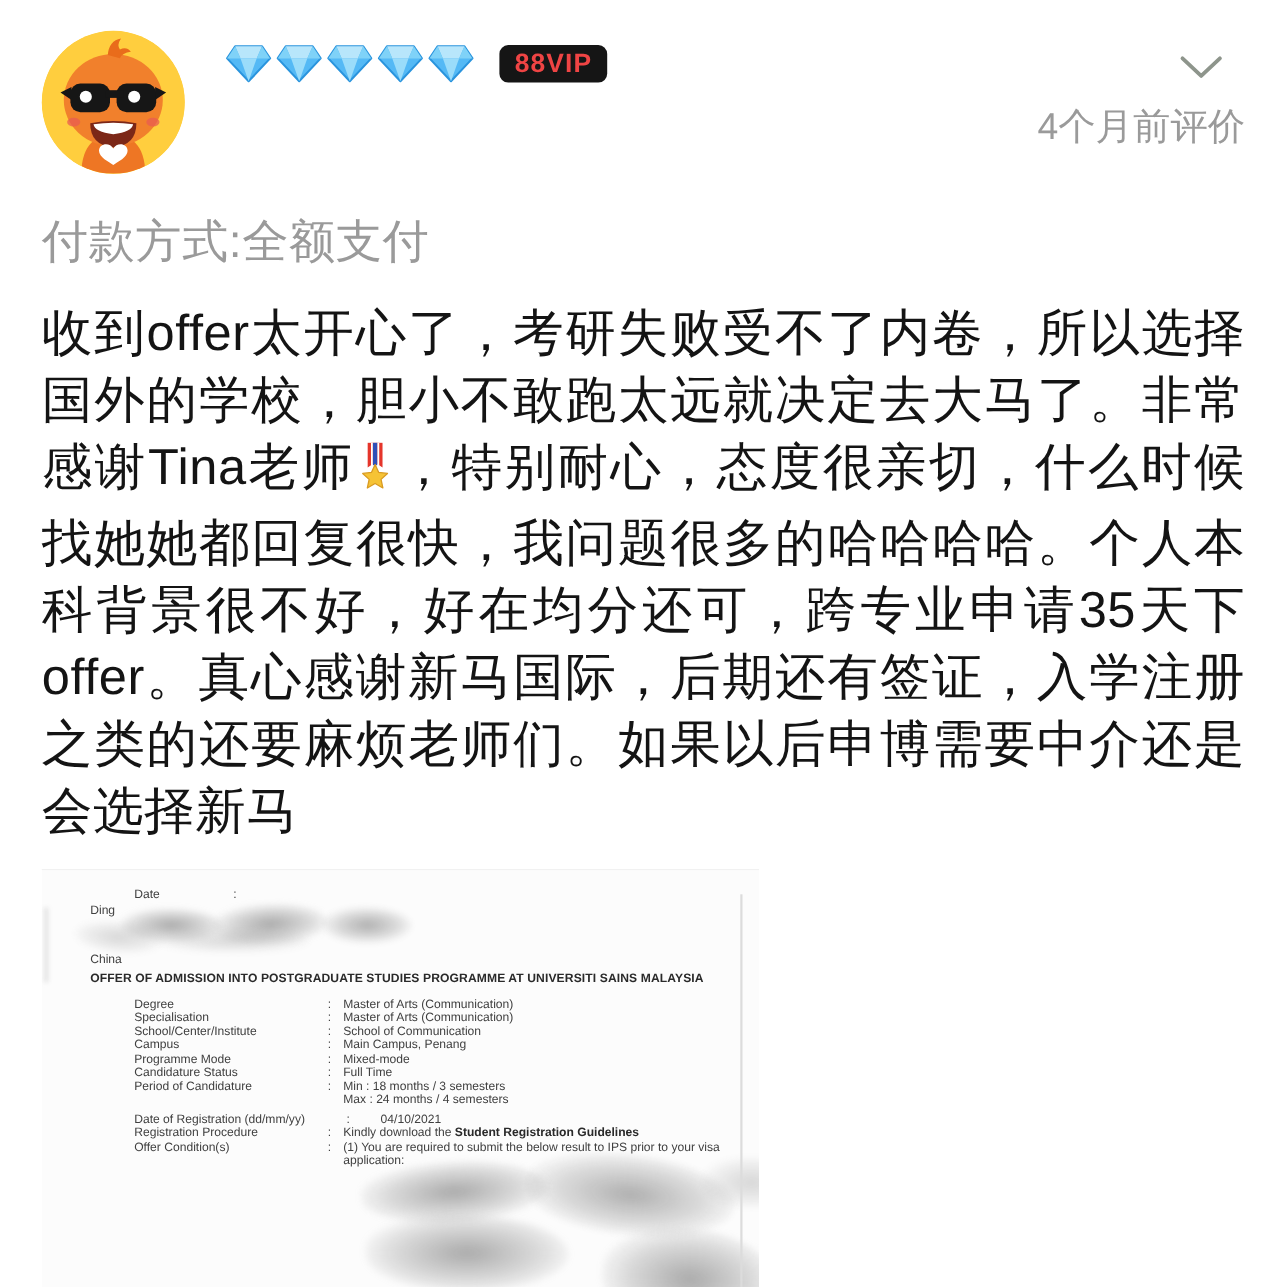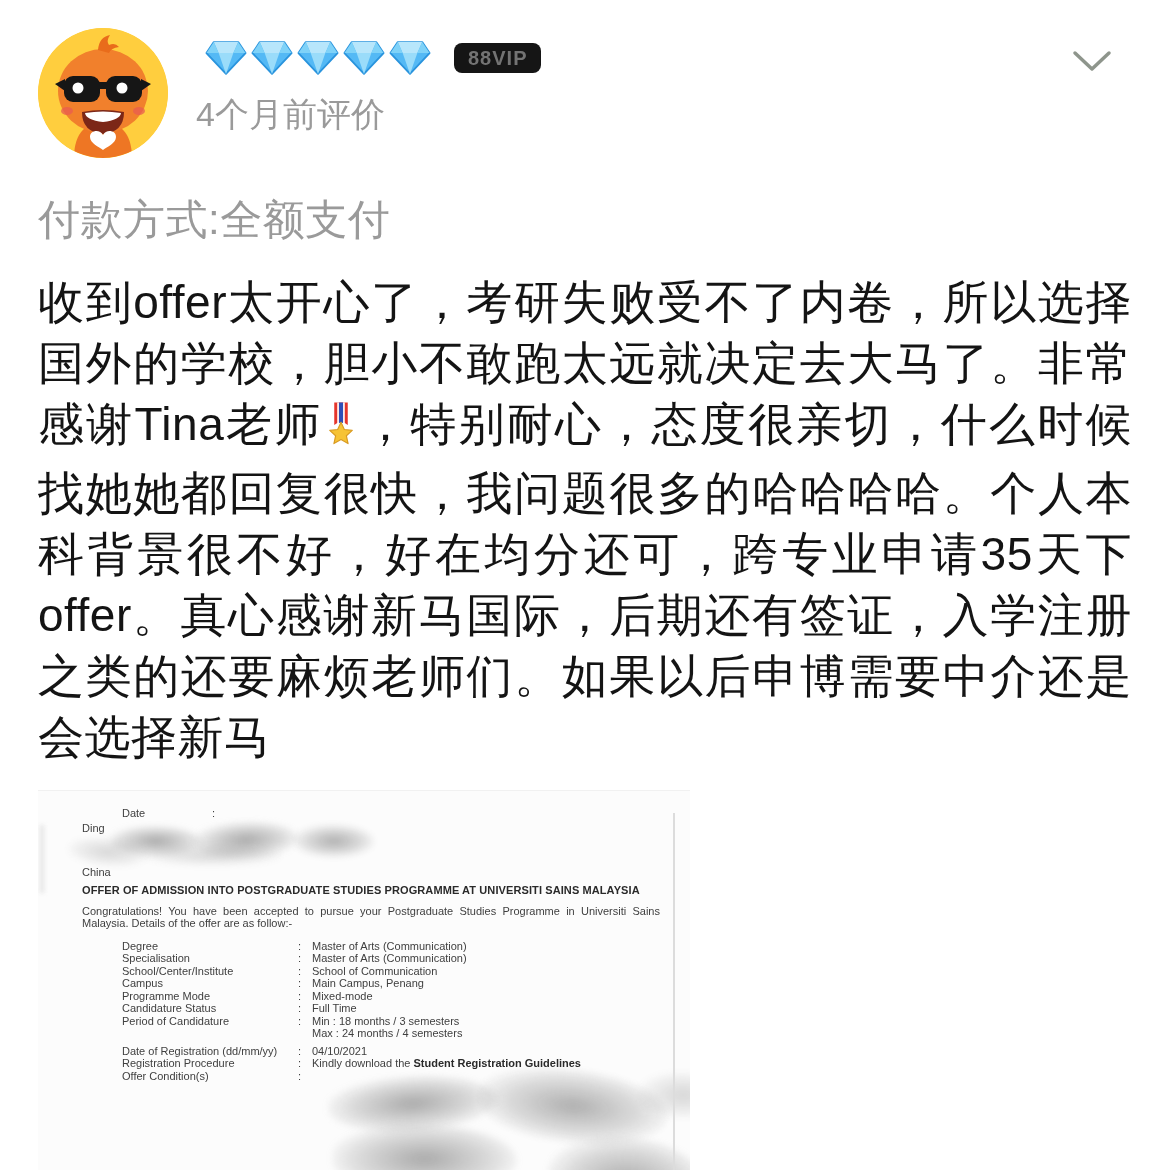--- a/index.html
+++ b/index.html
@@ -15,25 +15,25 @@
   .avatar{
     width:130px;height:130px;border-radius:50%;overflow:hidden;flex:none;
     background:#ffce3e;
   }
   .header-mid{margin-left:28px;padding-top:10px;flex:1;min-width:0;}
   .name-row{display:flex;align-items:center;gap:10px;}
   .username{font-size:50px;font-weight:700;color:#000;letter-spacing:1px;}
   .diamonds{display:inline-flex;align-items:center;gap:2px;margin-left:8px;}
   .diamonds svg{display:block;}
   .badge{
-    margin-left:12px;background:#151515;color:#737373;
-    font-size:20px;font-weight:700;letter-spacing:1px;
+    margin-left:12px;background:#151515;color:#ef4444;
+    font-size:24px;font-weight:700;letter-spacing:1px;
     padding:4px 14px;border-radius:8px;line-height:1.1;
   }
-  .time{margin-top:14px;font-size:34px;color:#9a9a9a;}
+  .time{margin-top:14px;font-size:34px;color:#9a9a9a;text-align:right;}
   .chevron{position:absolute;right:20px;top:22px;cursor:pointer;}
 
   
   .payment{margin-top:34px;font-size:42px;color:#9a9a9a;letter-spacing:0.5px;}
   .review-text{
     margin-top:24px;font-size:46px;line-height:61px;color:#141414;
     font-weight:500;letter-spacing:0.5px;text-align:justify;
   }
   .medal-icon{display:inline-block;vertical-align:-8px;margin:0 4px;}
 
@@ -42,21 +42,21 @@
     position:relative;margin-top:22px;width:652px;height:474px;
     background:#fcfcfc;overflow:hidden;
     font-size:11px;line-height:12.5px;color:#404040;
     border-top:1px solid #f1f1f1;
     filter:blur(0.3px);
   }
   .paper-edge{position:absolute;left:635px;top:22px;bottom:0;width:2px;background:#dcdcdc;}
   .paper-left{position:absolute;left:2px;top:34px;height:68px;width:4px;background:#e4e4e4;filter:blur(2px);}
   .doc{padding:16px 30px 0 44px;position:relative;}
   .doc-row{display:flex;}
-  .doc-row.gap{margin-top:5px;}
+  .doc-row.gap{margin-top:5px;gap:17px;}
   .doc-label{width:176px;flex:none;padding-left:40px;}
   .doc-row.date-row .doc-label{width:90px;}
   .doc-colon{width:14px;flex:none;}
   .doc-value{flex:1;}
   .doc-value b{color:#2a2a2a;}
   .name-line{position:relative;height:44px;margin-top:2px;}
   .doc-title{margin-top:6px;font-weight:700;color:#2a2a2a;letter-spacing:0.1px;}
   .doc-intro{margin-top:8px;text-align:justify;}
   .doc-rows{margin-top:10px;}
   .redacted-area{position:relative;height:150px;}
@@ -176,21 +176,20 @@
       <div class="name-line">
         <span>Ding</span>
         <div class="blob" style="left:28px;top:4px;width:92px;height:30px;"></div>
         <div class="blob" style="left:112px;top:0px;width:104px;height:36px;transform:rotate(-3deg);"></div>
         <div class="blob dark" style="left:212px;top:3px;width:80px;height:32px;"></div>
         <div class="blob light" style="left:-14px;top:16px;width:80px;height:28px;transform:rotate(5deg);"></div>
         <div class="blob light" style="left:60px;top:22px;width:140px;height:22px;"></div>
       </div>
       <div>China</div>
       <div class="doc-title">OFFER OF ADMISSION INTO POSTGRADUATE STUDIES PROGRAMME AT UNIVERSITI SAINS MALAYSIA</div>
-      <div class="doc-intro">Congratulations! You have been accepted to pursue your Postgraduate Studies Programme in Universiti Sains Malaysia. Details of the offer are as follow:-</div>
       <div class="doc-rows">
           <div class="doc-row">
             <span class="doc-label">Degree</span>
             <span class="doc-colon">:</span>
             <span class="doc-value">Master of Arts (Communication)</span>
           </div>
           <div class="doc-row">
             <span class="doc-label">Specialisation</span>
             <span class="doc-colon">:</span>
             <span class="doc-value">Master of Arts (Communication)</span>
@@ -226,20 +225,21 @@
             <span class="doc-value">04/10/2021</span>
           </div>
           <div class="doc-row">
             <span class="doc-label">Registration Procedure</span>
             <span class="doc-colon">:</span>
             <span class="doc-value">Kindly download the <b>Student Registration Guidelines</b></span>
           </div>
           <div class="doc-row">
             <span class="doc-label">Offer Condition(s)</span>
             <span class="doc-colon">:</span>
+            <span class="doc-value">(1) You are required to submit the below result to IPS prior to your visa application:</span>
           </div>
         </div>
       <div class="redacted-area">
         <div class="blob" style="left:246px;top:-6px;width:170px;height:55px;transform:rotate(-4deg);"></div>
         <div class="blob dark" style="left:396px;top:-12px;width:190px;height:72px;transform:rotate(6deg);"></div>
         <div class="blob light" style="left:556px;top:-10px;width:90px;height:46px;"></div>
         <div class="blob" style="left:250px;top:42px;width:185px;height:70px;"></div>
 
         <div class="blob" style="left:465px;top:55px;width:160px;height:92px;transform:rotate(4deg);"></div>
 

